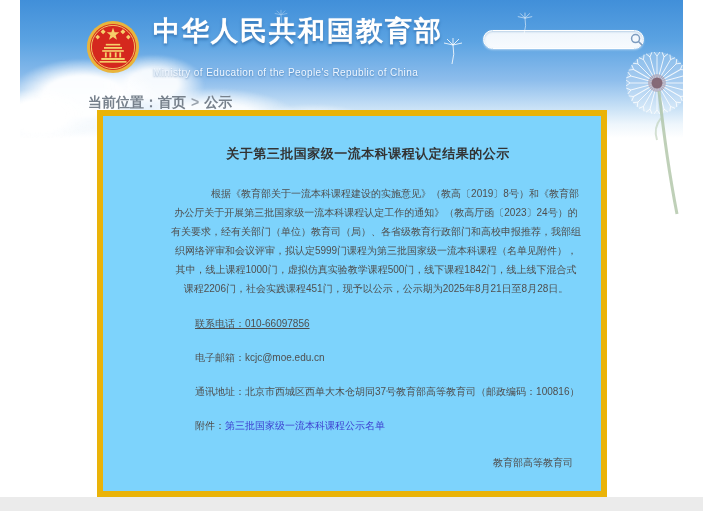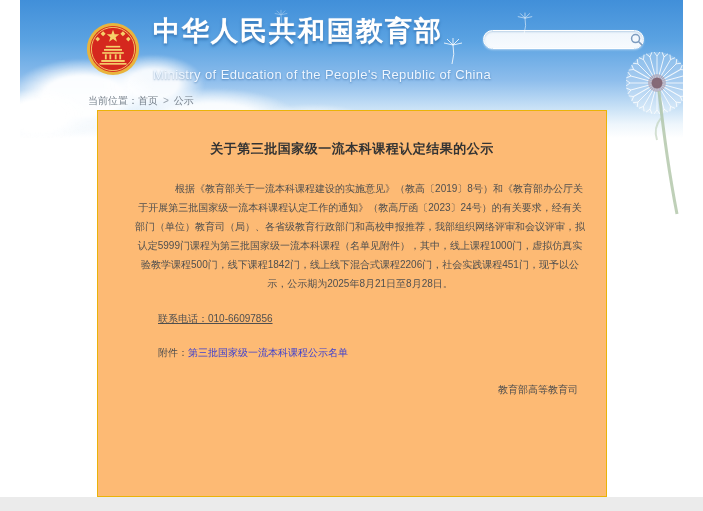--- a/index.html
+++ b/index.html
@@ -24,21 +24,21 @@
       radial-gradient(85px 32px at 305px 94px, rgba(255,255,255,.75) 40%, rgba(255,255,255,0) 76%),
       radial-gradient(70px 26px at 395px 100px,rgba(255,255,255,.6) 40%,  rgba(255,255,255,0) 80%);
     filter:blur(1px);
   }
   .brand { position:absolute; left:66px; top:16px; display:flex; align-items:center; gap:13px; z-index:3; }
   .brand-text h1 {
     font-size:27px; font-weight:bold; color:#ffffff; letter-spacing:2px; line-height:30px;
     text-shadow:0 2px 3px rgba(15,75,140,.55), 0 0 1px rgba(255,255,255,.8);
   }
   .brand-text .en {
-    display:block; margin-top:21px; font-size:13px; letter-spacing:.4px; color:#eef6ff;
+    display:block; margin-top:21px; font-size:10px; letter-spacing:.4px; color:#eef6ff;
     text-shadow:0 1px 2px rgba(15,75,140,.5);
   }
   .search-box {
     position:absolute; left:463px; top:30px; width:161px; height:19px; z-index:3;
     background:linear-gradient(180deg,#eef5fc,#f8fbfe);
     border:1px solid #ffffff; border-radius:10px;
     box-shadow:inset 0 1px 2px rgba(90,140,190,.35), 0 1px 2px rgba(255,255,255,.5);
     display:flex; align-items:center;
   }
   .search-box input {
@@ -48,28 +48,28 @@
   .search-btn { width:18px; height:17px; border:0; background:transparent; cursor:pointer; display:flex; align-items:center; }
 
   
   .dandelion { position:absolute; right:-8px; top:28px; z-index:5; pointer-events:none; }
   .seed { position:absolute; z-index:4; pointer-events:none; }
   .seed.s1 { left:420px; top:36px; }
   .seed.s2 { left:492px; top:8px; transform:scale(.8); opacity:.85; }
   .seed.s3 { left:248px; top:4px; transform:scale(.7); opacity:.55; }
 
   
-  .breadcrumb { position:absolute; left:68px; top:94px; z-index:6; font-size:10px; color:#77818c; }
+  .breadcrumb { position:absolute; left:68px; top:94px; z-index:6; font-size:14px; color:#77818c;font-weight:bold; }
   .breadcrumb a { color:#77818c; text-decoration:none; cursor:pointer; }
   .breadcrumb .sep { margin:0 5px; color:#9aa3ad; }
 
   
   .card {
     position:absolute; left:77px; top:110px; width:510px; height:387px; z-index:2;
-    background:#fdba74; border:1px solid #eab308;
+    background:#7dd3fc; border:6px solid #eab308;padding-left:32px;
   }
   .doc-title { margin-top:29px; text-align:center; font-size:13px; font-weight:bold; color:#333; letter-spacing:.5px; }
   .doc-body { margin:21px 20px 0 22px; font-size:10px; line-height:19px; color:#4f4f4f; }
   .doc-body p { text-indent:3.8em; margin:0 0 13px 14px;text-align:center; }
   .contact { margin:15px 0 0 0; text-indent:3.8em; }
   .contact:first-of-type { margin-top:16px;text-decoration:underline; }
   .attachment { margin-top:15px; text-indent:3.8em; }
   .attachment a { color:#3c3fd0; text-decoration:none; cursor:pointer;margin-top:12px; }
   .signature { margin-top:18px; text-align:right; padding-right:8px; color:#4f4f4f; font-size:10px; }
 
@@ -196,20 +196,22 @@
     <div class="breadcrumb">
       <span>当前位置：</span><a>首页</a><span class="sep">&gt;</span><a>公示</a>
     </div>
 
     <div class="card">
       <div class="doc-title">关于第三批国家级一流本科课程认定结果的公示</div>
       <div class="doc-body">
         <p>根据《教育部关于一流本科课程建设的实施意见》（教高〔2019〕8号）和《教育部办公厅关于开展第三批国家级一流本科课程认定工作的通知》（教高厅函〔2023〕24号）的有关要求，经有关部门（单位）教育司（局）、各省级教育行政部门和高校申报推荐，我部组织网络评审和会议评审，拟认定5999门课程为第三批国家级一流本科课程（名单见附件），其中，线上课程1000门，虚拟仿真实验教学课程500门，线下课程1842门，线上线下混合式课程2206门，社会实践课程451门，现予以公示，公示期为2025年8月21日至8月28日。</p>
 
         <div class="contact"><span>联系电话：</span><span>010-66097856</span></div>
+        <div class="contact"><span>电子邮箱：</span><span>kcjc@moe.edu.cn</span></div>
+        <div class="contact"><span>通讯地址：</span><span>北京市西城区西单大木仓胡同37号教育部高等教育司（邮政编码：100816）</span></div>
 
         <div class="attachment">
           <span>附件：</span><a>第三批国家级一流本科课程公示名单</a>
         </div>
 
         <div class="signature">教育部高等教育司</div>
       </div>
     </div>
 
   </div>

